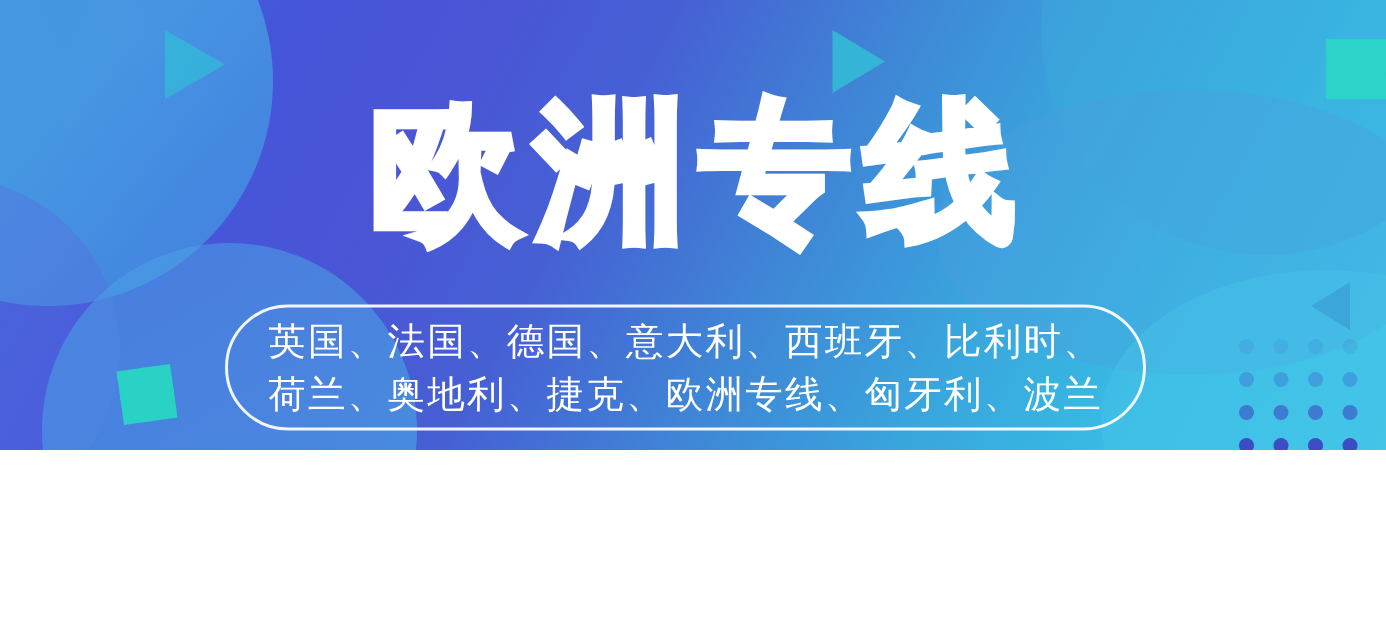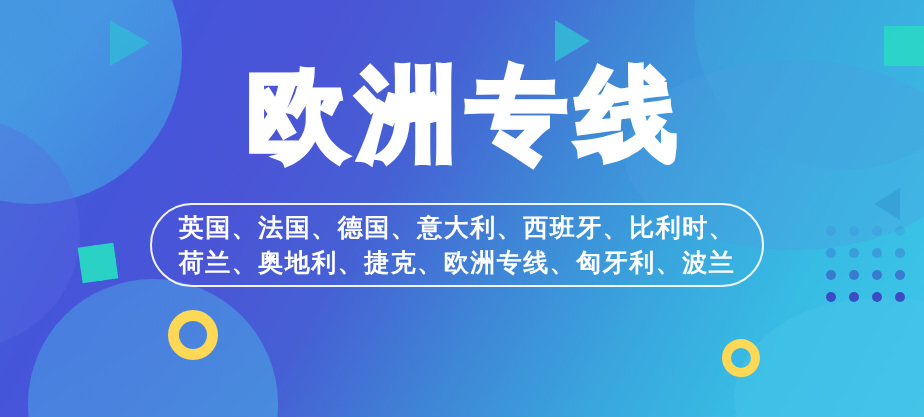--- a/index.html
+++ b/index.html
@@ -3,21 +3,21 @@
 <meta charset="utf-8">
 <style>
   html, body {
     margin: 0;
     padding: 0;
     background: #ffffff;
   }
   #banner {
     position: relative;
     width: 924px;
-    height: 417px;
+    height: 300px;
     overflow: hidden;
     font-family: "Liberation Sans", "DejaVu Sans", sans-serif;
     
     background:
       linear-gradient(118deg,
         #3d6fd8 0%,
         #4555da 18%,
         #4a55d6 30%,
         #4660d4 42%,
         #3f85d6 56%,
@@ -190,21 +190,21 @@
     display: flex;
     flex-direction: column;
     align-items: center;
     justify-content: center;
     gap: 6px;
   }
   .country-line {
     color: #ffffff;
     font-family: "DejaVu Sans", "Liberation Sans", sans-serif;
     font-size: 25px;
-    font-weight: bold;
+    font-weight: normal;
     letter-spacing: 1.5px;
     line-height: 1.18;
     white-space: nowrap;
   }
 
   .tagline {
     position: absolute;
     left: 0; right: 0;
     top: 300px;
     text-align: center;

